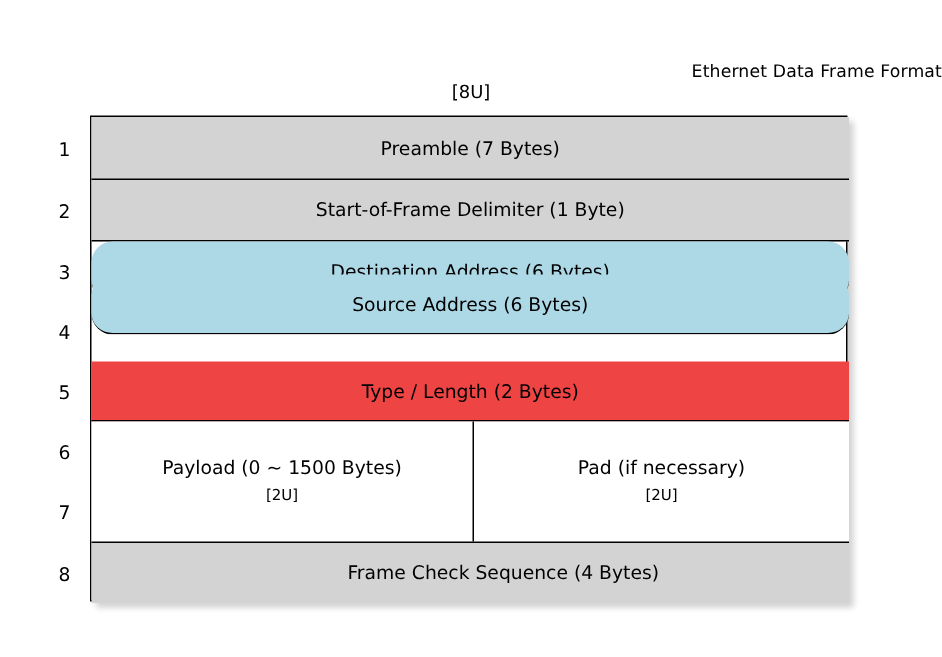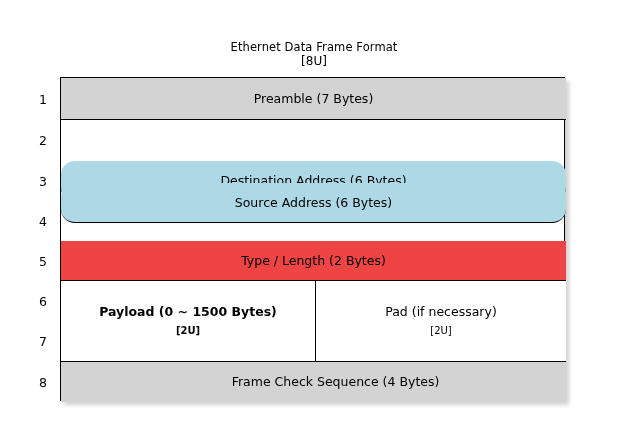--- a/index.html
+++ b/index.html
@@ -31,20 +31,21 @@
     top: 40px;
     width: 628px;
     text-align: center;
     line-height: 14px;
   }
   .title-main {
     font-size: 11.5px;
     letter-spacing: 0.1px;
     color: #000;
     display: block;
+    text-align: right;
   }
   .title-sub {
     font-size: 12px;
     color: #000;
     display: block;
   }
 
   
   .frame-wrap {
     position: absolute;
@@ -110,21 +111,20 @@
   .split-cell {
     display: flex;
     flex-direction: column;
     align-items: center;
     justify-content: center;
     box-sizing: border-box;
   }
   .split-cell.left {
     width: 255px;
     border-right: 1.6px solid #000;
-    font-weight: bold;
   }
   .split-cell.right {
     width: 250px;
     text-align: right;
   }
   .split-cell .line1 {
     font-size: 12.5px;
     line-height: 19px;
     white-space: nowrap;
   }
@@ -174,20 +174,23 @@
   </div>
 
   <div class="frame-wrap">
     <div class="frame-shadow"></div>
     <div class="frame">
 
       <div class="row fill-gray" style="top:0px; height:42px;">
         <span class="cell-label">Preamble (7 Bytes)</span>
       </div>
 
+      <div class="row fill-gray" style="top:42px; height:41px;">
+        <span class="cell-label">Start-of-Frame Delimiter (1 Byte)</span>
+      </div>
 
       <div class="row fill-blue" style="top:83px; height:40px;">
         <span class="cell-label">Destination Address (6 Bytes)</span>
       </div>
 
       <div class="row fill-blue" style="top:105px; height:40px;">
         <span class="cell-label">Source Address (6 Bytes)</span>
       </div>
 
       <div class="row fill-yellow" style="top:163px; height:40px;">

